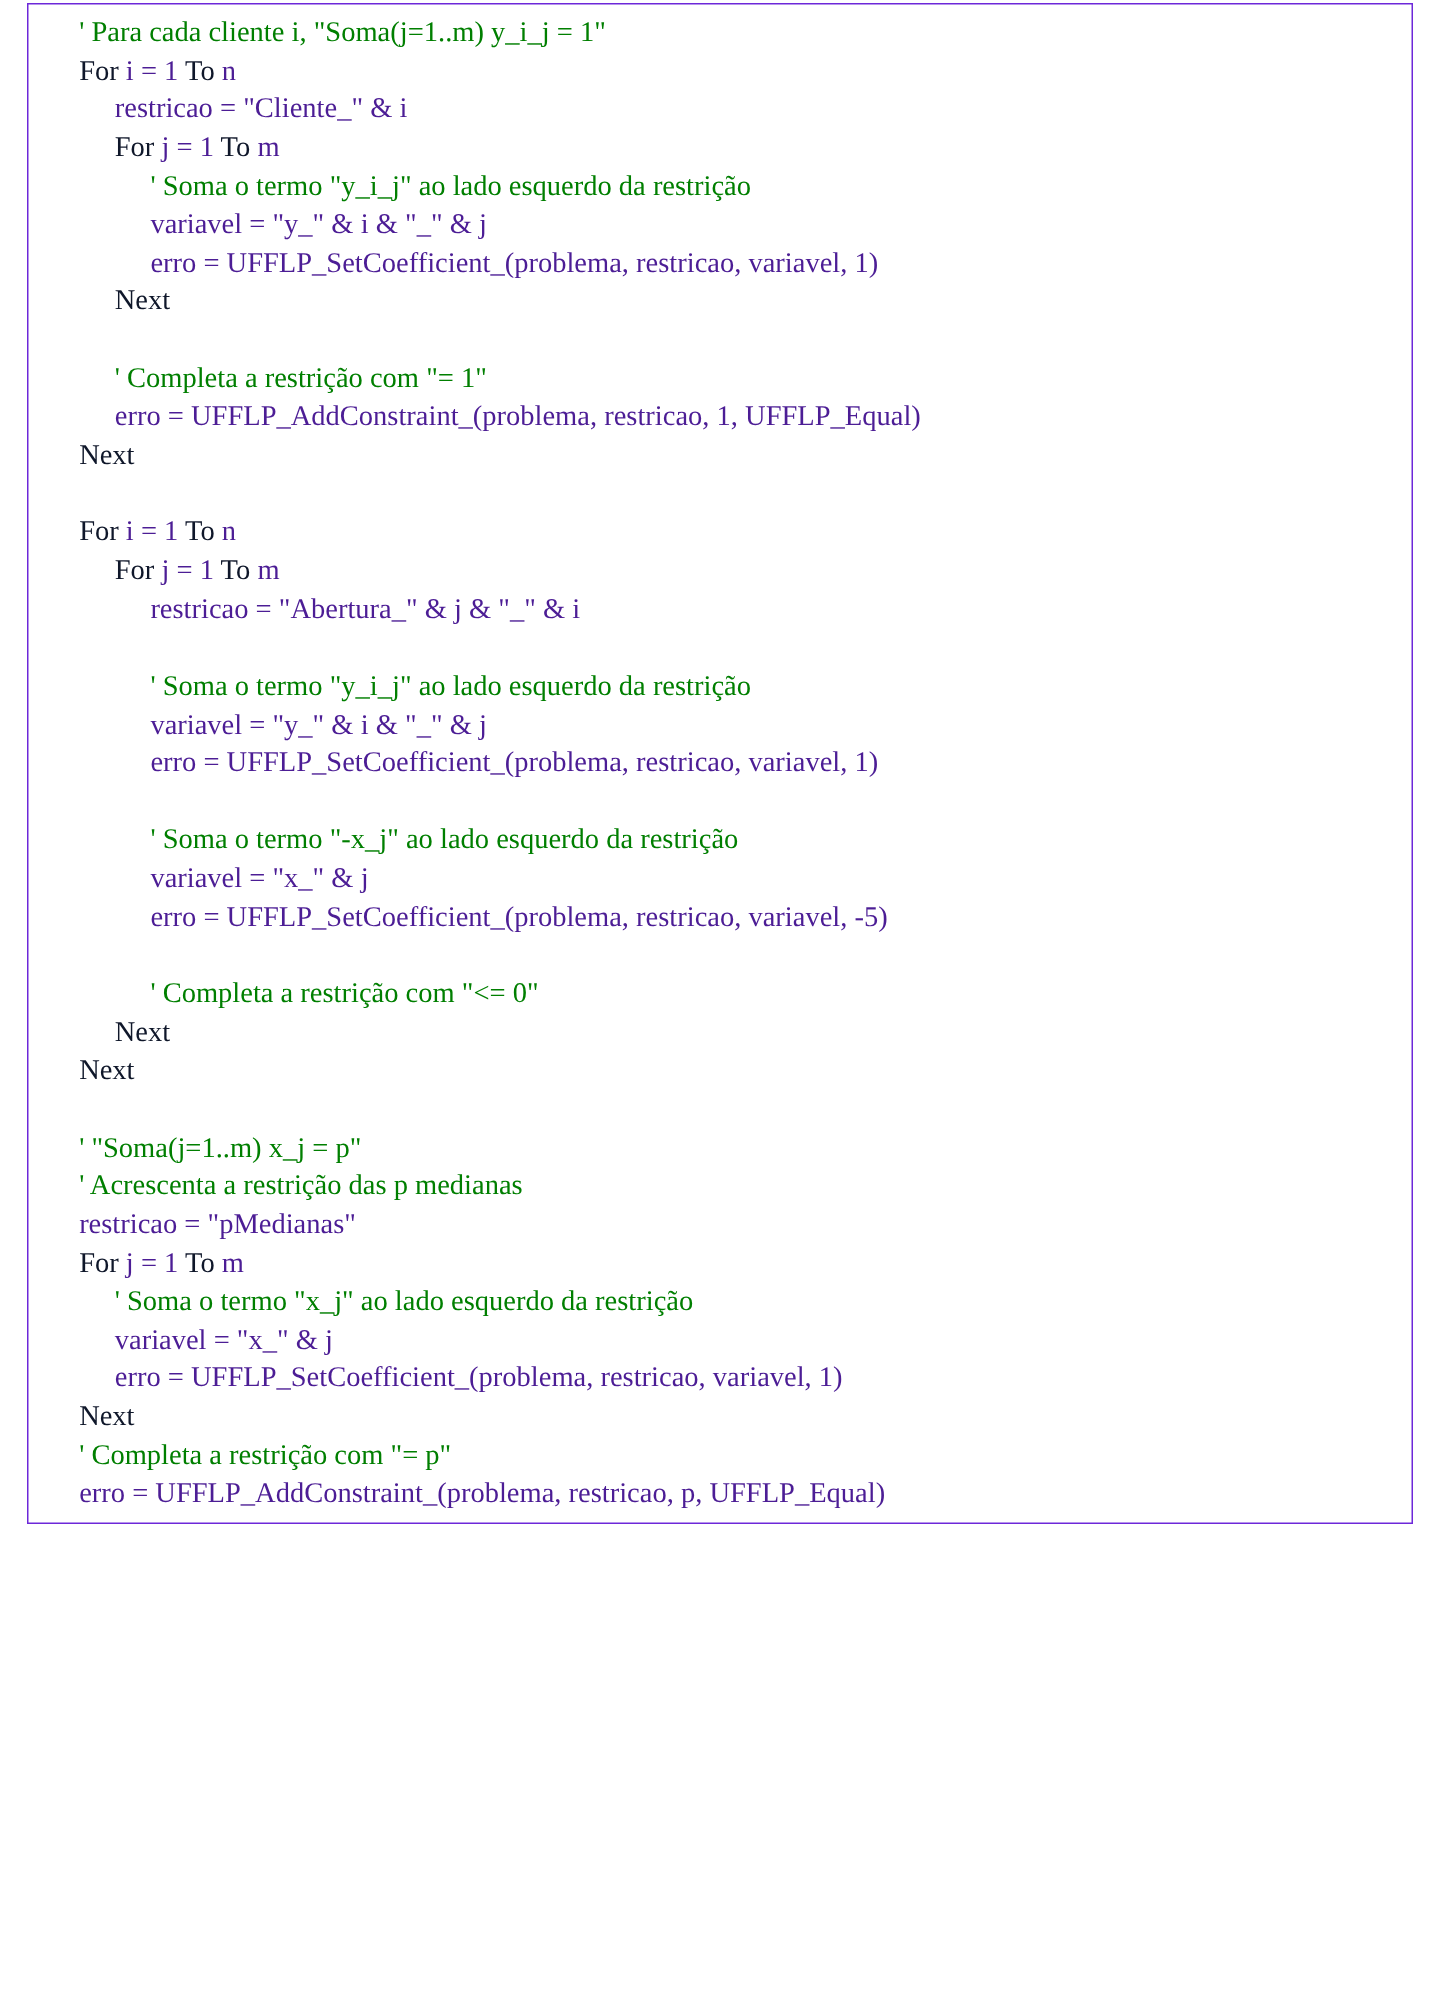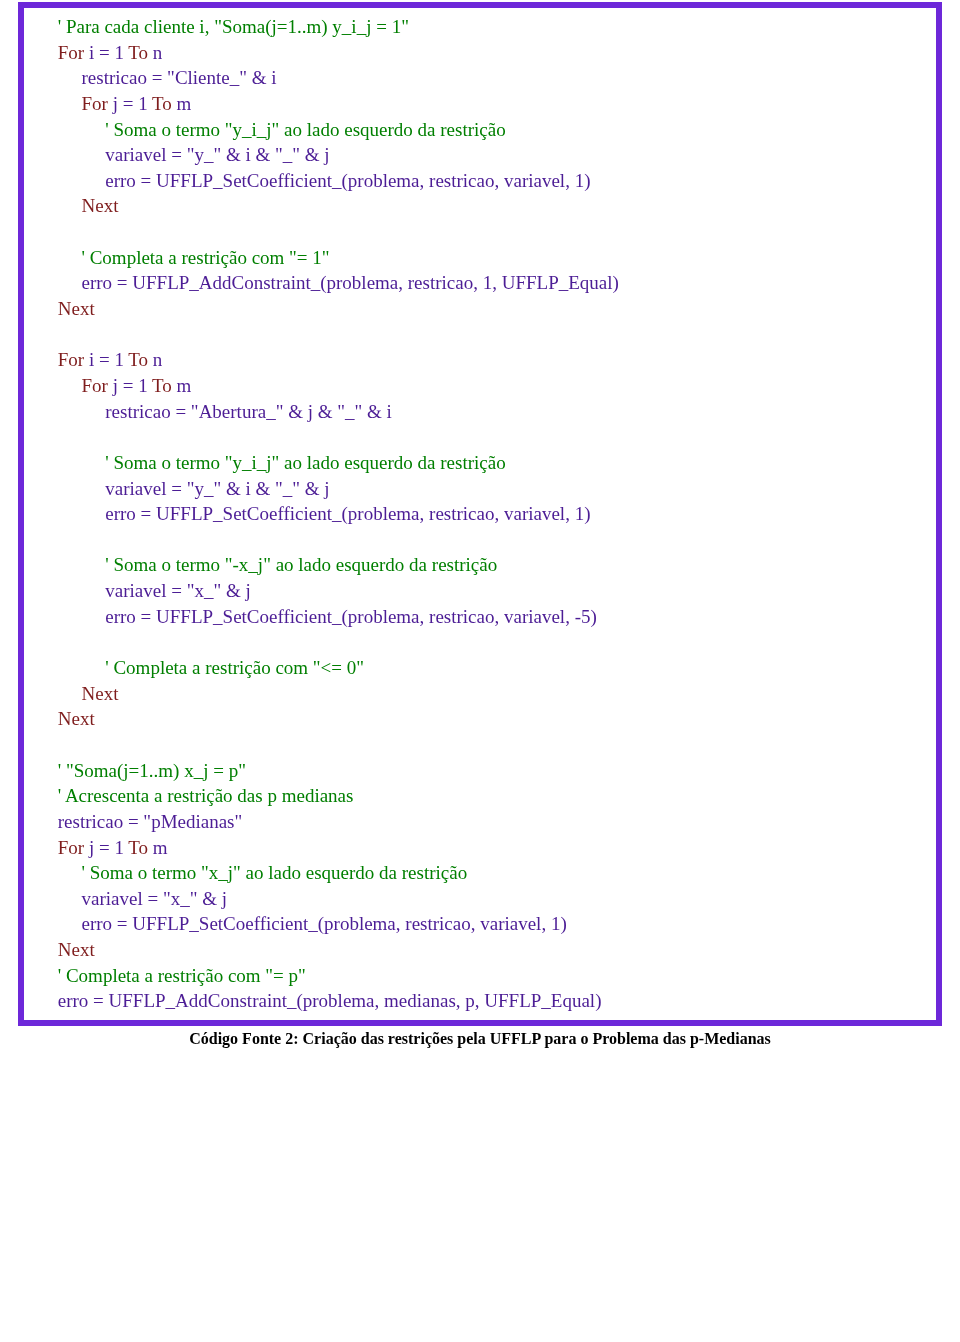--- a/index.html
+++ b/index.html
@@ -10,37 +10,37 @@
     background: #fff;
     color: #000;
     line-height: 1.35;
   }
   .page {
     width: 960px;
     box-sizing: border-box;
     padding: 0;
   }
   .codebox {
-    border: 6px solid #6d28d9;
+    border: 1px solid #6d28d9;
     margin: 2px 18px 0 18px;
     padding: 6px 10px 6px 10px;
     box-sizing: border-box;
   }
   .line {
     white-space: pre;
   }
   .caption {
     text-align: center;
     font-weight: bold;
     font-family: "Times New Roman", Times, serif;
     font-size: 16px;
     margin-top: 2px;
   }
   .comment { color: #007F00; }
-  .kw { color: #7f1d1d; }
+  .kw { color: #0f172a; }
   .plain { color: #4c1d95; }
 </style>
 </head>
 <body>
 
 <div class="page">
   <div class="codebox" id="codebox">
       <div class="line">     <span class="comment">' Para cada cliente i, "Soma(j=1..m) y_i_j = 1"</span></div>
       <div class="line">     <span class="kw">For</span><span class="plain"> i = 1 </span><span class="kw">To</span><span class="plain"> n</span></div>
       <div class="line">          <span class="plain">restricao = "Cliente_" &amp; i</span></div>
@@ -72,16 +72,15 @@
       <div class="line">&nbsp;</div>
       <div class="line">     <span class="comment">' "Soma(j=1..m) x_j = p"</span></div>
       <div class="line">     <span class="comment">' Acrescenta a restrição das p medianas</span></div>
       <div class="line">     <span class="plain">restricao = "pMedianas"</span></div>
       <div class="line">     <span class="kw">For</span><span class="plain"> j = 1 </span><span class="kw">To</span><span class="plain"> m</span></div>
       <div class="line">          <span class="comment">' Soma o termo "x_j" ao lado esquerdo da restrição</span></div>
       <div class="line">          <span class="plain">variavel = "x_" &amp; j</span></div>
       <div class="line">          <span class="plain">erro = UFFLP_SetCoefficient_(problema, restricao, variavel, 1)</span></div>
       <div class="line">     <span class="kw">Next</span></div>
       <div class="line">     <span class="comment">' Completa a restrição com "= p"</span></div>
-      <div class="line">     <span class="plain">erro = UFFLP_AddConstraint_(problema, medianas, p, UFFLP_Equal)</span></div>
+      <div class="line">     <span class="plain">erro = UFFLP_AddConstraint_(problema, restricao, p, UFFLP_Equal)</span></div>
     </div>
-  <div class="caption">Código Fonte 2: Criação das restrições pela UFFLP para o Problema das p-Medianas</div>
 </div>
 
 </body></html>

